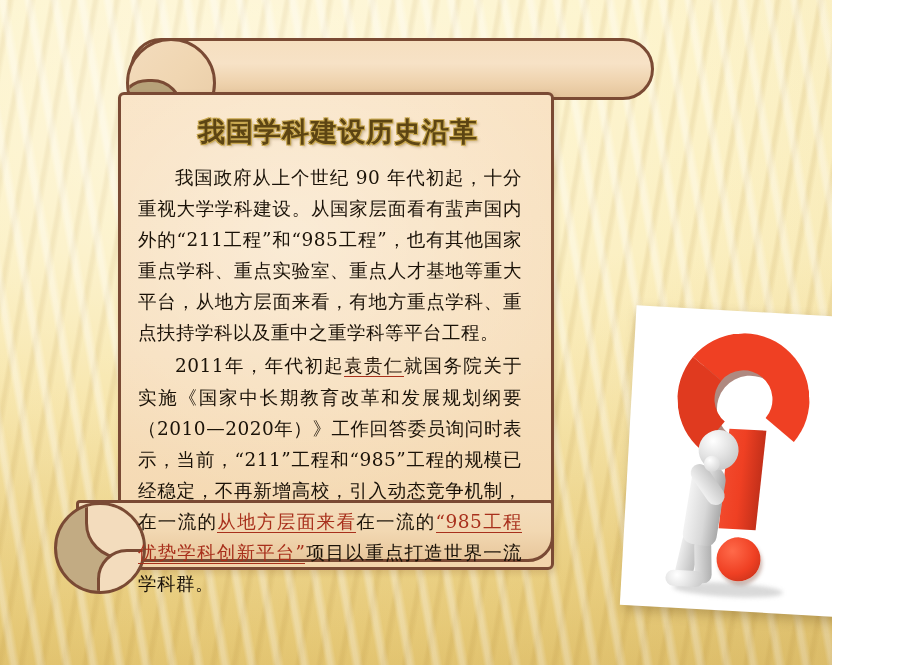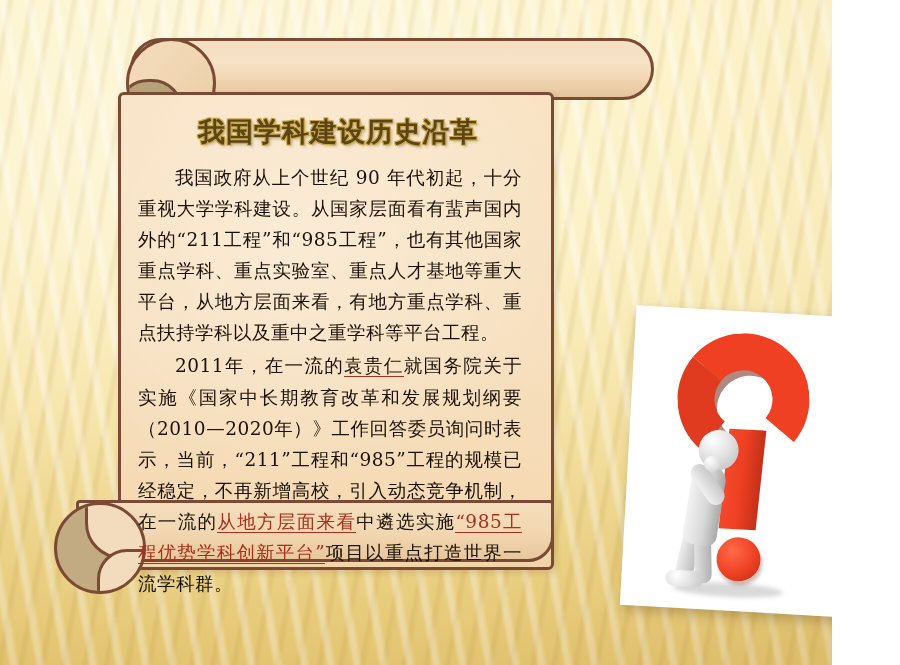--- a/index.html
+++ b/index.html
@@ -395,21 +395,21 @@
     <div class="scroll-roll-bottom">
       <div class="scroll-roll-bottom-inner"></div>
       <div class="scroll-roll-bottom-inner2"></div>
     </div>
 
     <div class="scroll-content">
       <div class="scroll-title">我国学科建设历史沿革</div>
 
       <div class="scroll-para p1"><span>我国政府从上个世纪 90 年代初起，十分重视大学学科建设。从国家层面看有蜚声国内外的“211工程”和“985工程”，也有其他国家重点学科、重点实验室、重点人才基地等重大平台，从地方层面来看，有地方重点学科、重点扶持学科以及重中之重学科等平台工程。</span></div>
 
-      <div class="scroll-para p2"><span>2011年，在一流的</span><span class="hl-dark-underline">袁贵仁</span><span>就国务院关于实施《国家中长期教育改革和发展规划纲要（2010—2020年）》工作回答委员询问时表示，当前，“211”工程和“985”工程的规模已经稳定，不再新增高校，引入动态竞争机制，在一流的</span><span class="hl-red">从地方层面来看</span><span>中遴选实施</span><span class="hl-red">“985工程优势学科创新平台”</span><span>项目以重点打造世界一流学科群。</span></div>
+      <div class="scroll-para p2"><span>2011年，年代初起</span><span class="hl-dark-underline">袁贵仁</span><span>就国务院关于实施《国家中长期教育改革和发展规划纲要（2010—2020年）》工作回答委员询问时表示，当前，“211”工程和“985”工程的规模已经稳定，不再新增高校，引入动态竞争机制，在一流的</span><span class="hl-red">从地方层面来看</span><span>在一流的</span><span class="hl-red">“985工程优势学科创新平台”</span><span>项目以重点打造世界一流学科群。</span></div>
     </div>
   </div>
 
   <div class="photo-card">
     <div class="qm-stage">
       <div class="qm-hook-shadow"></div>
       <div class="qm-hook"></div>
       <div class="qm-tail"></div>
       <div class="qm-dot"></div>
 

